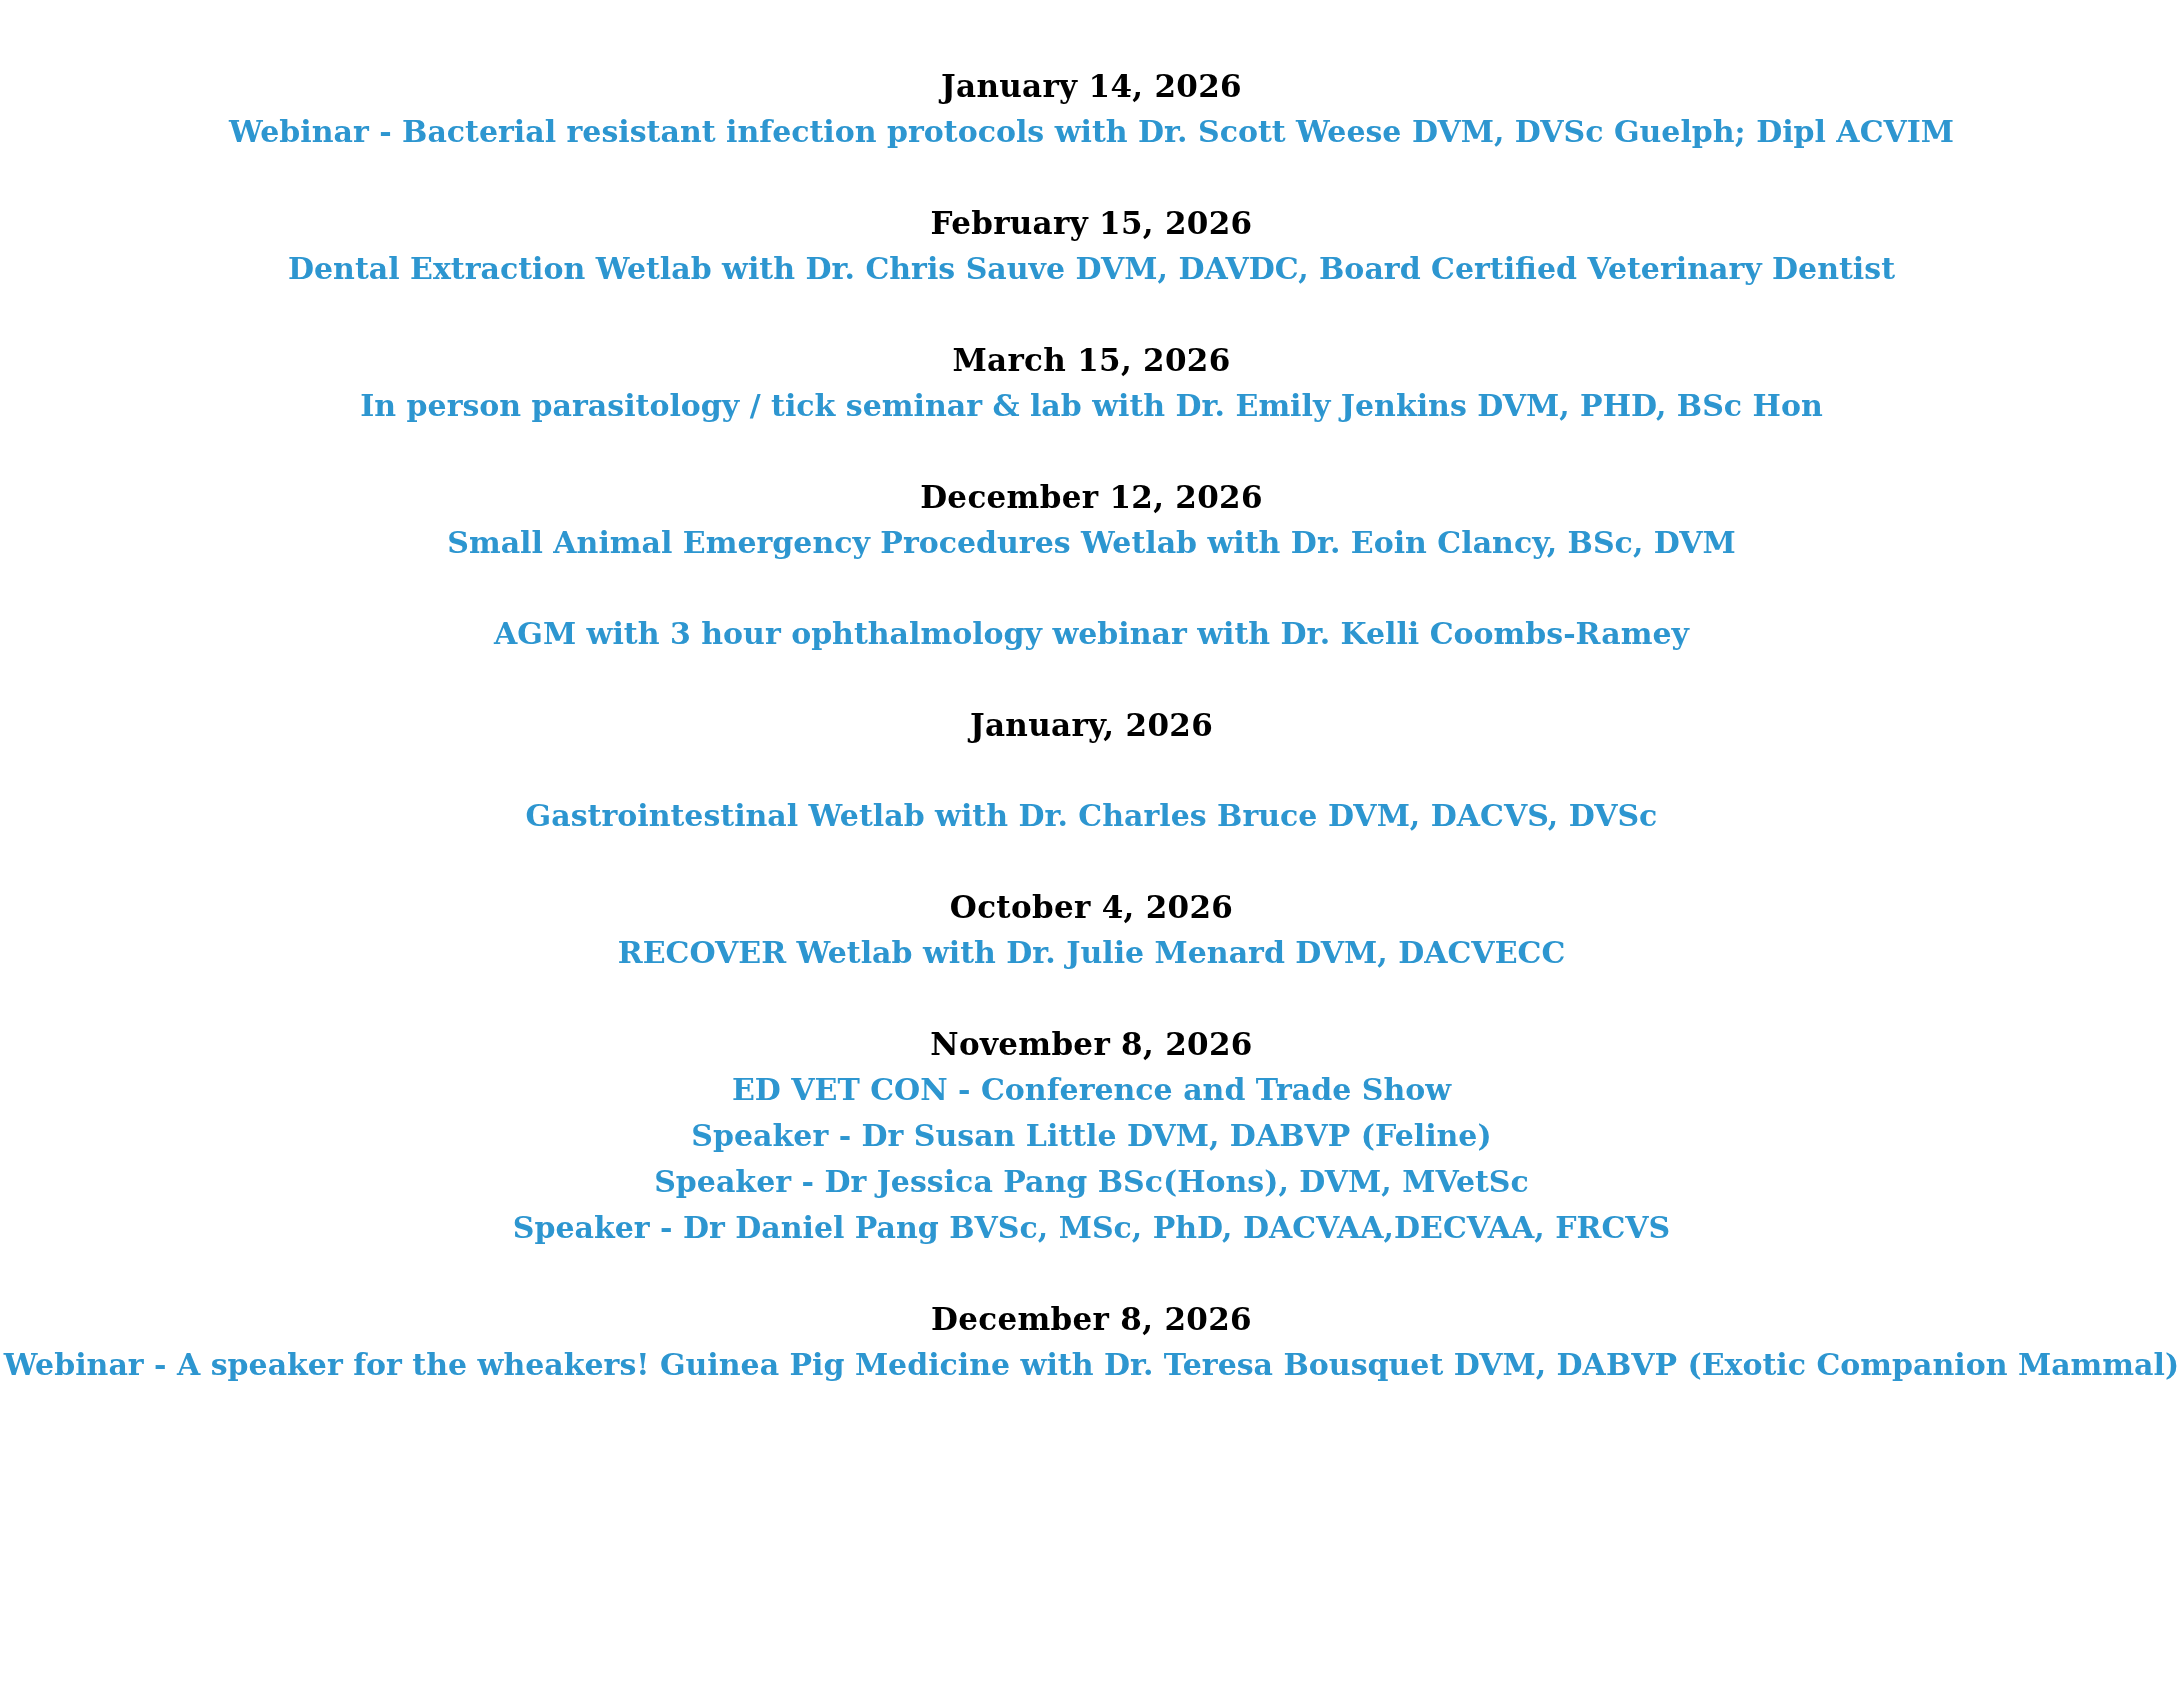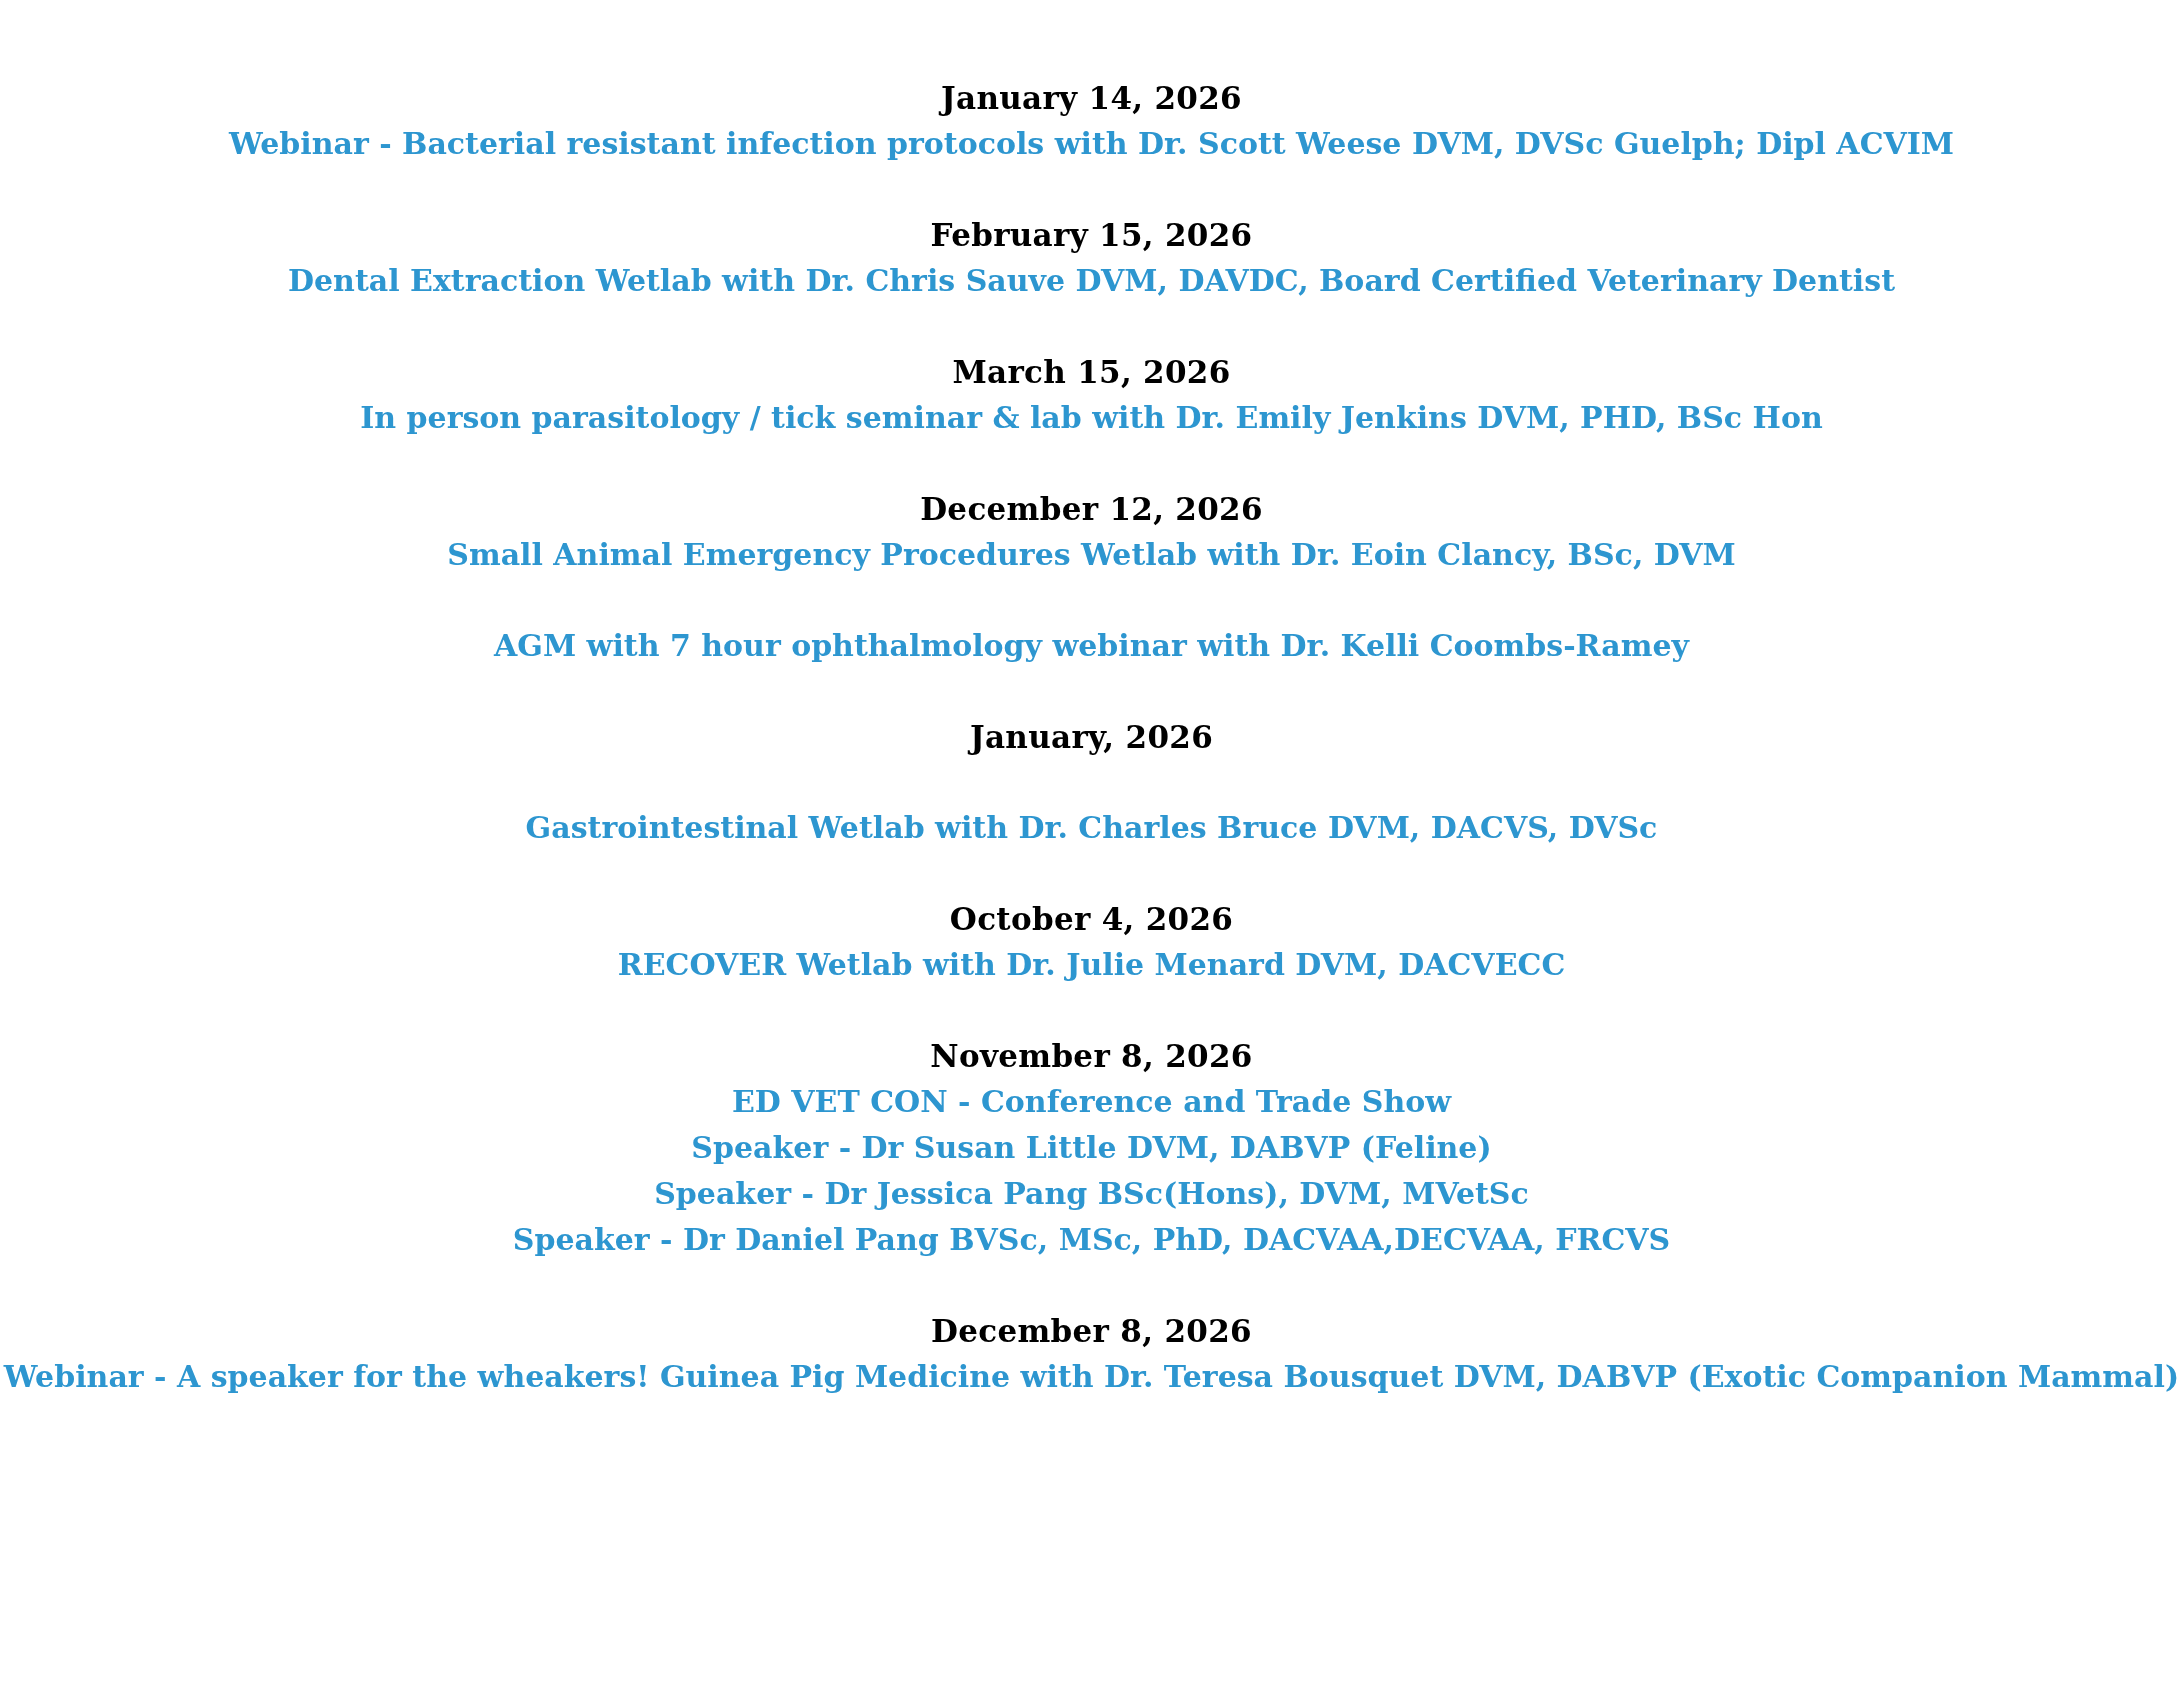--- a/index.html
+++ b/index.html
@@ -13,21 +13,21 @@
     font-family: "DejaVu Serif", "Liberation Serif", serif;
     overflow: hidden;
   }
   .schedule {
     box-sizing: border-box;
     width: 100%;
     padding-top: 59px;
     text-align: center;
   }
   .event-section {
-    margin: 16px 0 45px 0;
+    margin: 4px 0 45px 0;
   }
   .event-date {
     margin: 0;
     font-size: 31px;
     line-height: 46px;
     font-weight: 700;
     color: var(--heading-color, #000000);
     letter-spacing: 0.3px;
   }
   .event-link {
@@ -55,21 +55,21 @@
     </section>
     <section class="event-section">
       <h2 class="event-date">March 15, 2026</h2>
       <a class="event-link" href="#">In person parasitology / tick seminar &amp; lab with Dr. Emily Jenkins DVM, PHD, BSc Hon</a>
     </section>
     <section class="event-section">
       <h2 class="event-date">December 12, 2026</h2>
       <a class="event-link" href="#">Small Animal Emergency Procedures Wetlab with Dr. Eoin Clancy, BSc, DVM</a>
     </section>
     <section class="event-section">
-      <a class="event-link" href="#">AGM with 7 hour ophthalmology webinar with Dr. Kelli Coombs-Ramey</a>
+      <a class="event-link" href="#">AGM with 3 hour ophthalmology webinar with Dr. Kelli Coombs-Ramey</a>
     </section>
     <section class="event-section">
       <h2 class="event-date">January, 2026</h2>
     </section>
     <section class="event-section">
       <a class="event-link" href="#">Gastrointestinal Wetlab with Dr. Charles Bruce DVM, DACVS, DVSc</a>
     </section>
     <section class="event-section">
       <h2 class="event-date">October 4, 2026</h2>
       <a class="event-link" href="#">RECOVER Wetlab with Dr. Julie Menard DVM, DACVECC</a>

